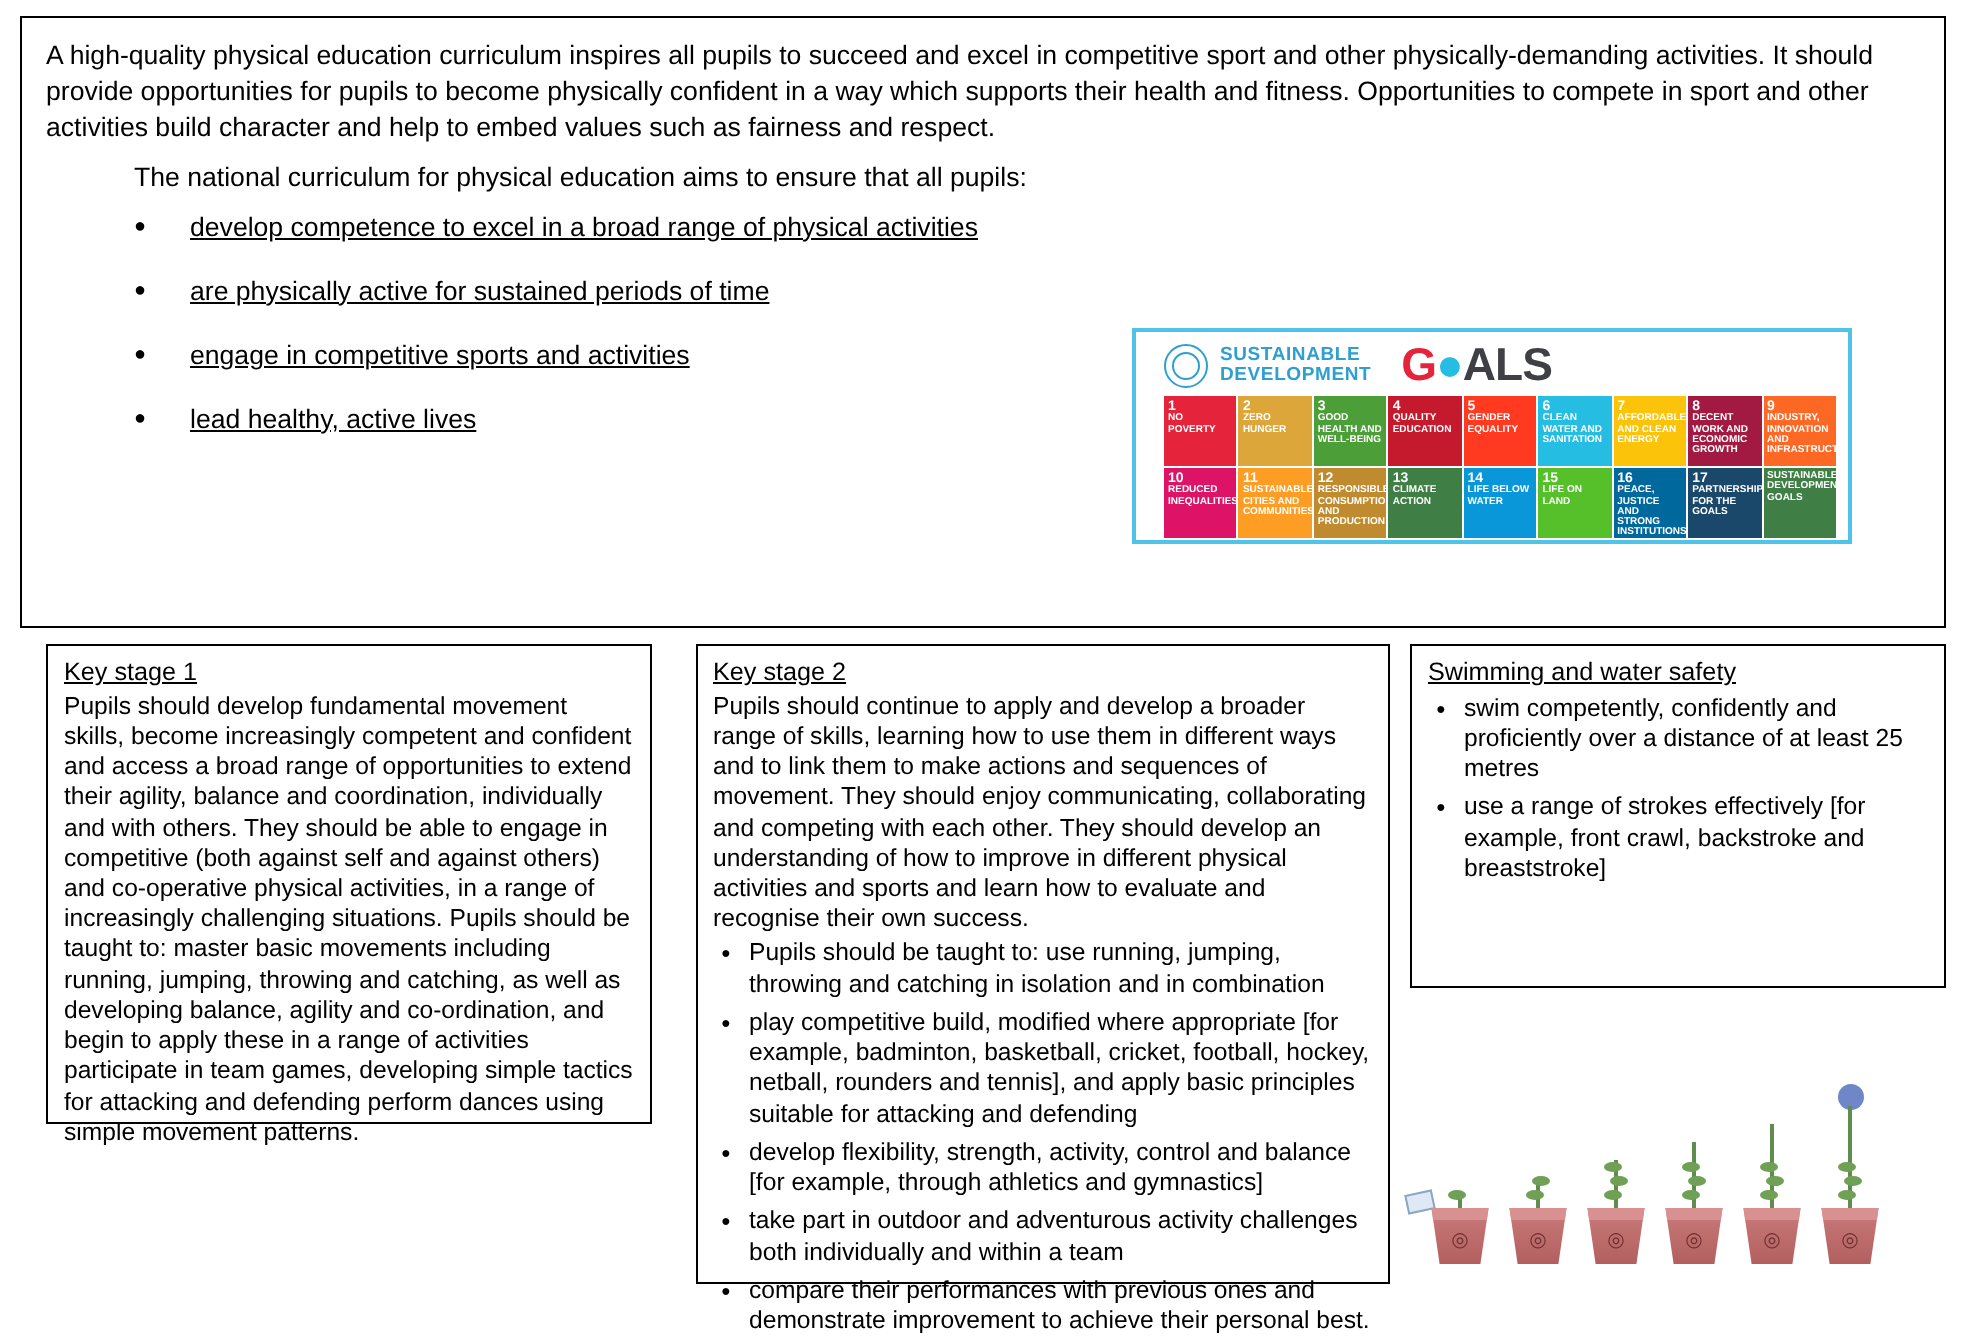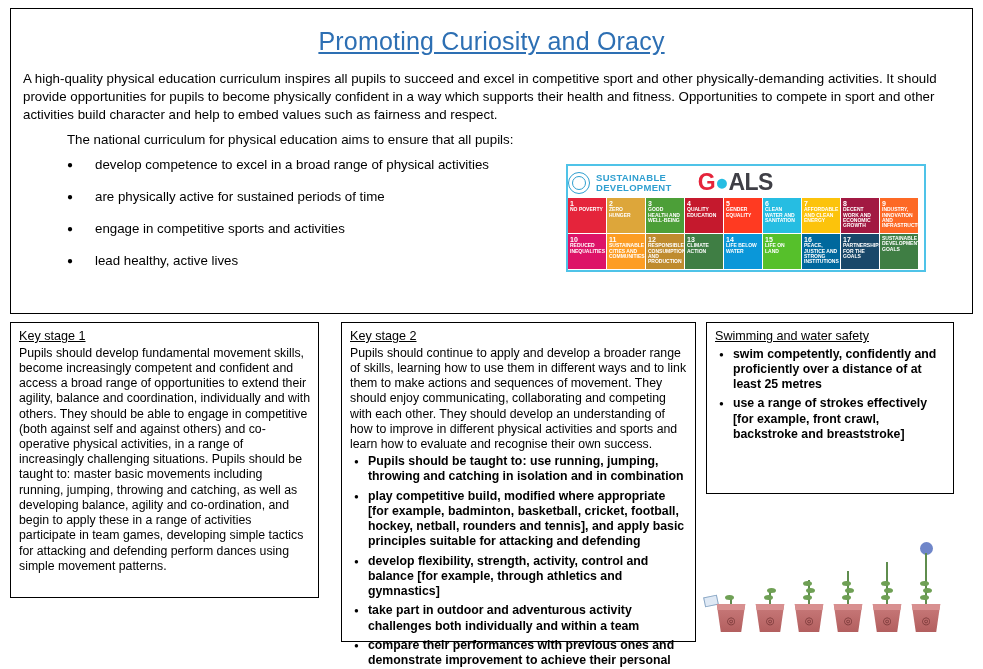--- a/index.html
+++ b/index.html
@@ -55,40 +55,41 @@
     margin: 8px 0 0 44px;
     padding: 0;
     width: 490px;
   }
   ul.aims li {
     font-size: 13.3px;
     line-height: 1.2;
     margin-bottom: 16px;
     padding-left: 28px;
     position: relative;
+    text-decoration: underline;
   }
   ul.aims li::before {
     content: "\25CF";
     position: absolute;
     left: 0;
     top: 0;
     font-size: 10px;
     line-height: 16px;
   }
 
   
   .sdg-box {
     width: 360px;
     height: 108px;
     border: 2px solid #4fc3e8;
     background: #ffffff;
     position: absolute;
     right: 46px;
     top: 155px;
-    padding: 5px 6px 4px 0;
+    padding: 5px 6px 4px 14px;
   }
   .sdg-head {
     display: flex;
     align-items: center;
     gap: 6px;
     margin-bottom: 4px;
   }
   .un-logo {
     width: 22px; height: 22px;
     border-radius: 50%;
@@ -108,21 +109,21 @@
     font-weight: bold;
     line-height: 1.05;
     color: #2f9fd0;
     letter-spacing: .3px;
   }
   .sdg-goals {
     font-size: 23px;
     font-weight: bold;
     color: #3f3f46;
     letter-spacing: -.5px;
-    margin-left: 20px;
+    margin-left: 9px;
     line-height: 1;
   }
   .sdg-goals .o1 { color: #e5243b; }
   .sdg-goals .o2 { color: #26bde2; }
   .sdg-grid {
     display: grid;
     grid-template-columns: repeat(9, 1fr);
     grid-auto-rows: 35px;
     gap: 1px;
   }
@@ -153,33 +154,32 @@
     font-size: 12.3px;
     line-height: 1.24;
   }
   .box h3 {
     font-size: 12.6px;
     font-weight: normal;
     text-decoration: underline;
     margin: 0 0 1px 0;
   }
   .box p { margin: 0; }
-  #box-ks1 { width: 309px; height: 276px; }
+  #box-ks1 { width: 309px; height: 240px; margin-left: 13px; }
   #box-ks2 { width: 355px; height: 320px; margin-left: 12px; }
-  #box-swim { width: 248px; height: 172px; }
+  #box-swim { width: 268px; height: 172px; }
   .box ul {
     list-style: none;
     margin: 2px 0 0 0;
     padding: 0;
   }
   .box ul li {
     position: relative;
     padding-left: 18px;
     margin-bottom: 4px;
-    font-weight: bold;
   }
   .box ul li::before {
     content: "\25CF";
     position: absolute;
     left: 4px;
     top: 0px;
     font-size: 8px;
     line-height: 15px;
   }
   .right-col {
@@ -262,21 +262,20 @@
     transform: rotate(-12deg);
   }
 </style>
 </head>
 <body>
 
 <div class="page">
 
   <div class="top-panel">
 
-    <h1 class="doc-title">Promoting Curiosity and Oracy</h1>
 
     <p class="intro-para">A high-quality physical education curriculum inspires all pupils to succeed and excel in competitive sport and other physically-demanding activities. It should provide opportunities for pupils to become physically confident in a way which supports their health and fitness. Opportunities to compete in sport and other activities build character and help to embed values such as fairness and respect.</p>
 
     <p class="aims-line">The national curriculum for physical education aims to ensure that all pupils:</p>
 
     <ul class="aims">
       <li>develop competence to excel in a broad range of physical activities</li>
       <li>are physically active for sustained periods of time</li>
       <li>engage in competitive sports and activities</li>
       <li>lead healthy, active lives</li>

